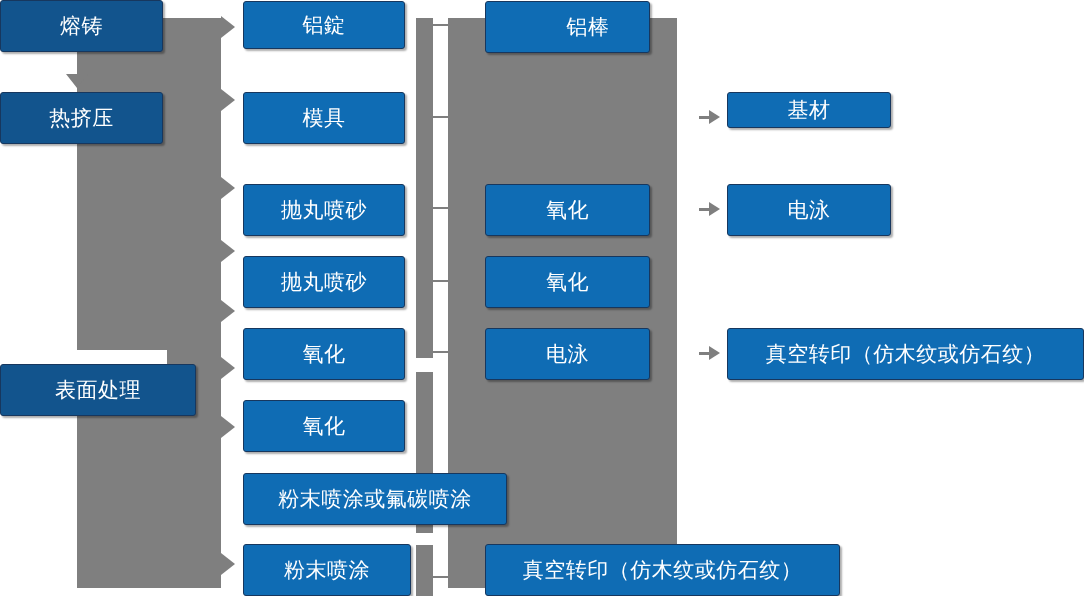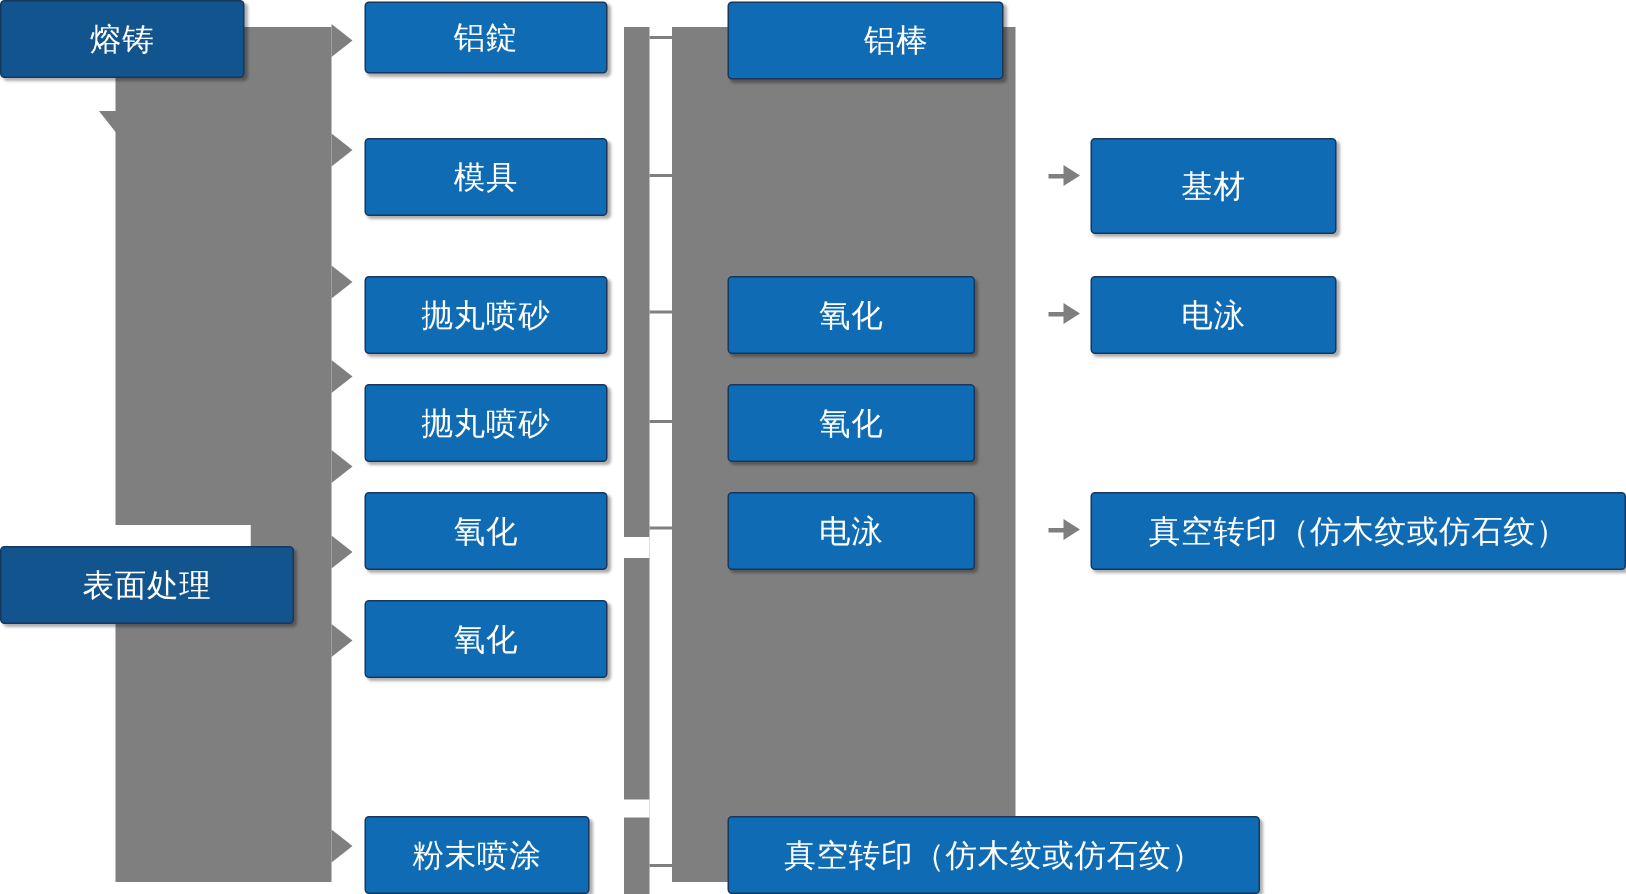--- a/index.html
+++ b/index.html
@@ -117,20 +117,23 @@
   <div class="small-stem" style="left:699px; top:116px; width:12px;"></div>
   <div class="small-arrow" style="left:709px; top:110px;"></div>
   <div class="small-stem" style="left:699px; top:208px; width:12px;"></div>
   <div class="small-arrow" style="left:709px; top:202px;"></div>
   <div class="small-stem" style="left:699px; top:352px; width:12px;"></div>
   <div class="small-arrow" style="left:709px; top:346px;"></div>
 
   <div class="box dark" style="left:0px; top:0px; width:163px; height:52px;">
     <span>熔铸</span>
   </div>
+  <div class="box dark" style="left:0px; top:92px; width:163px; height:52px;">
+    <span>热挤压</span>
+  </div>
   <div class="box dark" style="left:0px; top:364px; width:196px; height:52px;">
     <span>表面处理</span>
   </div>
 
   <div class="box light" style="left:243px; top:1px; width:162px; height:48px;">
     <span>铝錠</span>
   </div>
   <div class="box light" style="left:243px; top:92px; width:162px; height:52px;text-align:center;">
     <span>模具</span>
   </div>
@@ -139,41 +142,44 @@
   </div>
   <div class="box light" style="left:243px; top:256px; width:162px; height:52px;">
     <span>抛丸喷砂</span>
   </div>
   <div class="box light" style="left:243px; top:328px; width:162px; height:52px;">
     <span>氧化</span>
   </div>
   <div class="box light" style="left:243px; top:400px; width:162px; height:52px;">
     <span>氧化</span>
   </div>
-  <div class="box light" style="left:243px; top:544px; width:150px; height:52px;">
+  <div class="box light wide-text" style="left:243px; top:473px; width:264px; height:52px;">
+    <span>粉末喷涂或氟碳喷涂</span>
+  </div>
+  <div class="box light" style="left:243px; top:544px; width:168px; height:52px;">
     <span>粉末喷涂</span>
   </div>
 
-  <div class="box light" style="left:485px; top:1px; width:184px; height:52px;padding-left:41px;">
+  <div class="box light" style="left:485px; top:1px; width:165px; height:52px;padding-left:41px;">
     <span>铝棒</span>
   </div>
   <div class="box light" style="left:485px; top:184px; width:165px; height:52px;">
     <span>氧化</span>
   </div>
   <div class="box light" style="left:485px; top:256px; width:165px; height:52px;">
     <span>氧化</span>
   </div>
   <div class="box light" style="left:485px; top:328px; width:165px; height:52px;">
     <span>电泳</span>
   </div>
   <div class="box light" style="left:485px; top:544px; width:355px; height:52px;">
     <span>真空转印（仿木纹或仿石纹）</span>
   </div>
 
-  <div class="box light" style="left:727px; top:92px; width:164px; height:64px;">
+  <div class="box light" style="left:727px; top:92px; width:164px; height:36px;">
     <span>基材</span>
   </div>
   <div class="box light" style="left:727px; top:184px; width:164px; height:52px;">
     <span>电泳</span>
   </div>
   <div class="box light" style="left:727px; top:328px; width:357px; height:52px;">
     <span>真空转印（仿木纹或仿石纹）</span>
   </div>
 
 </div>

